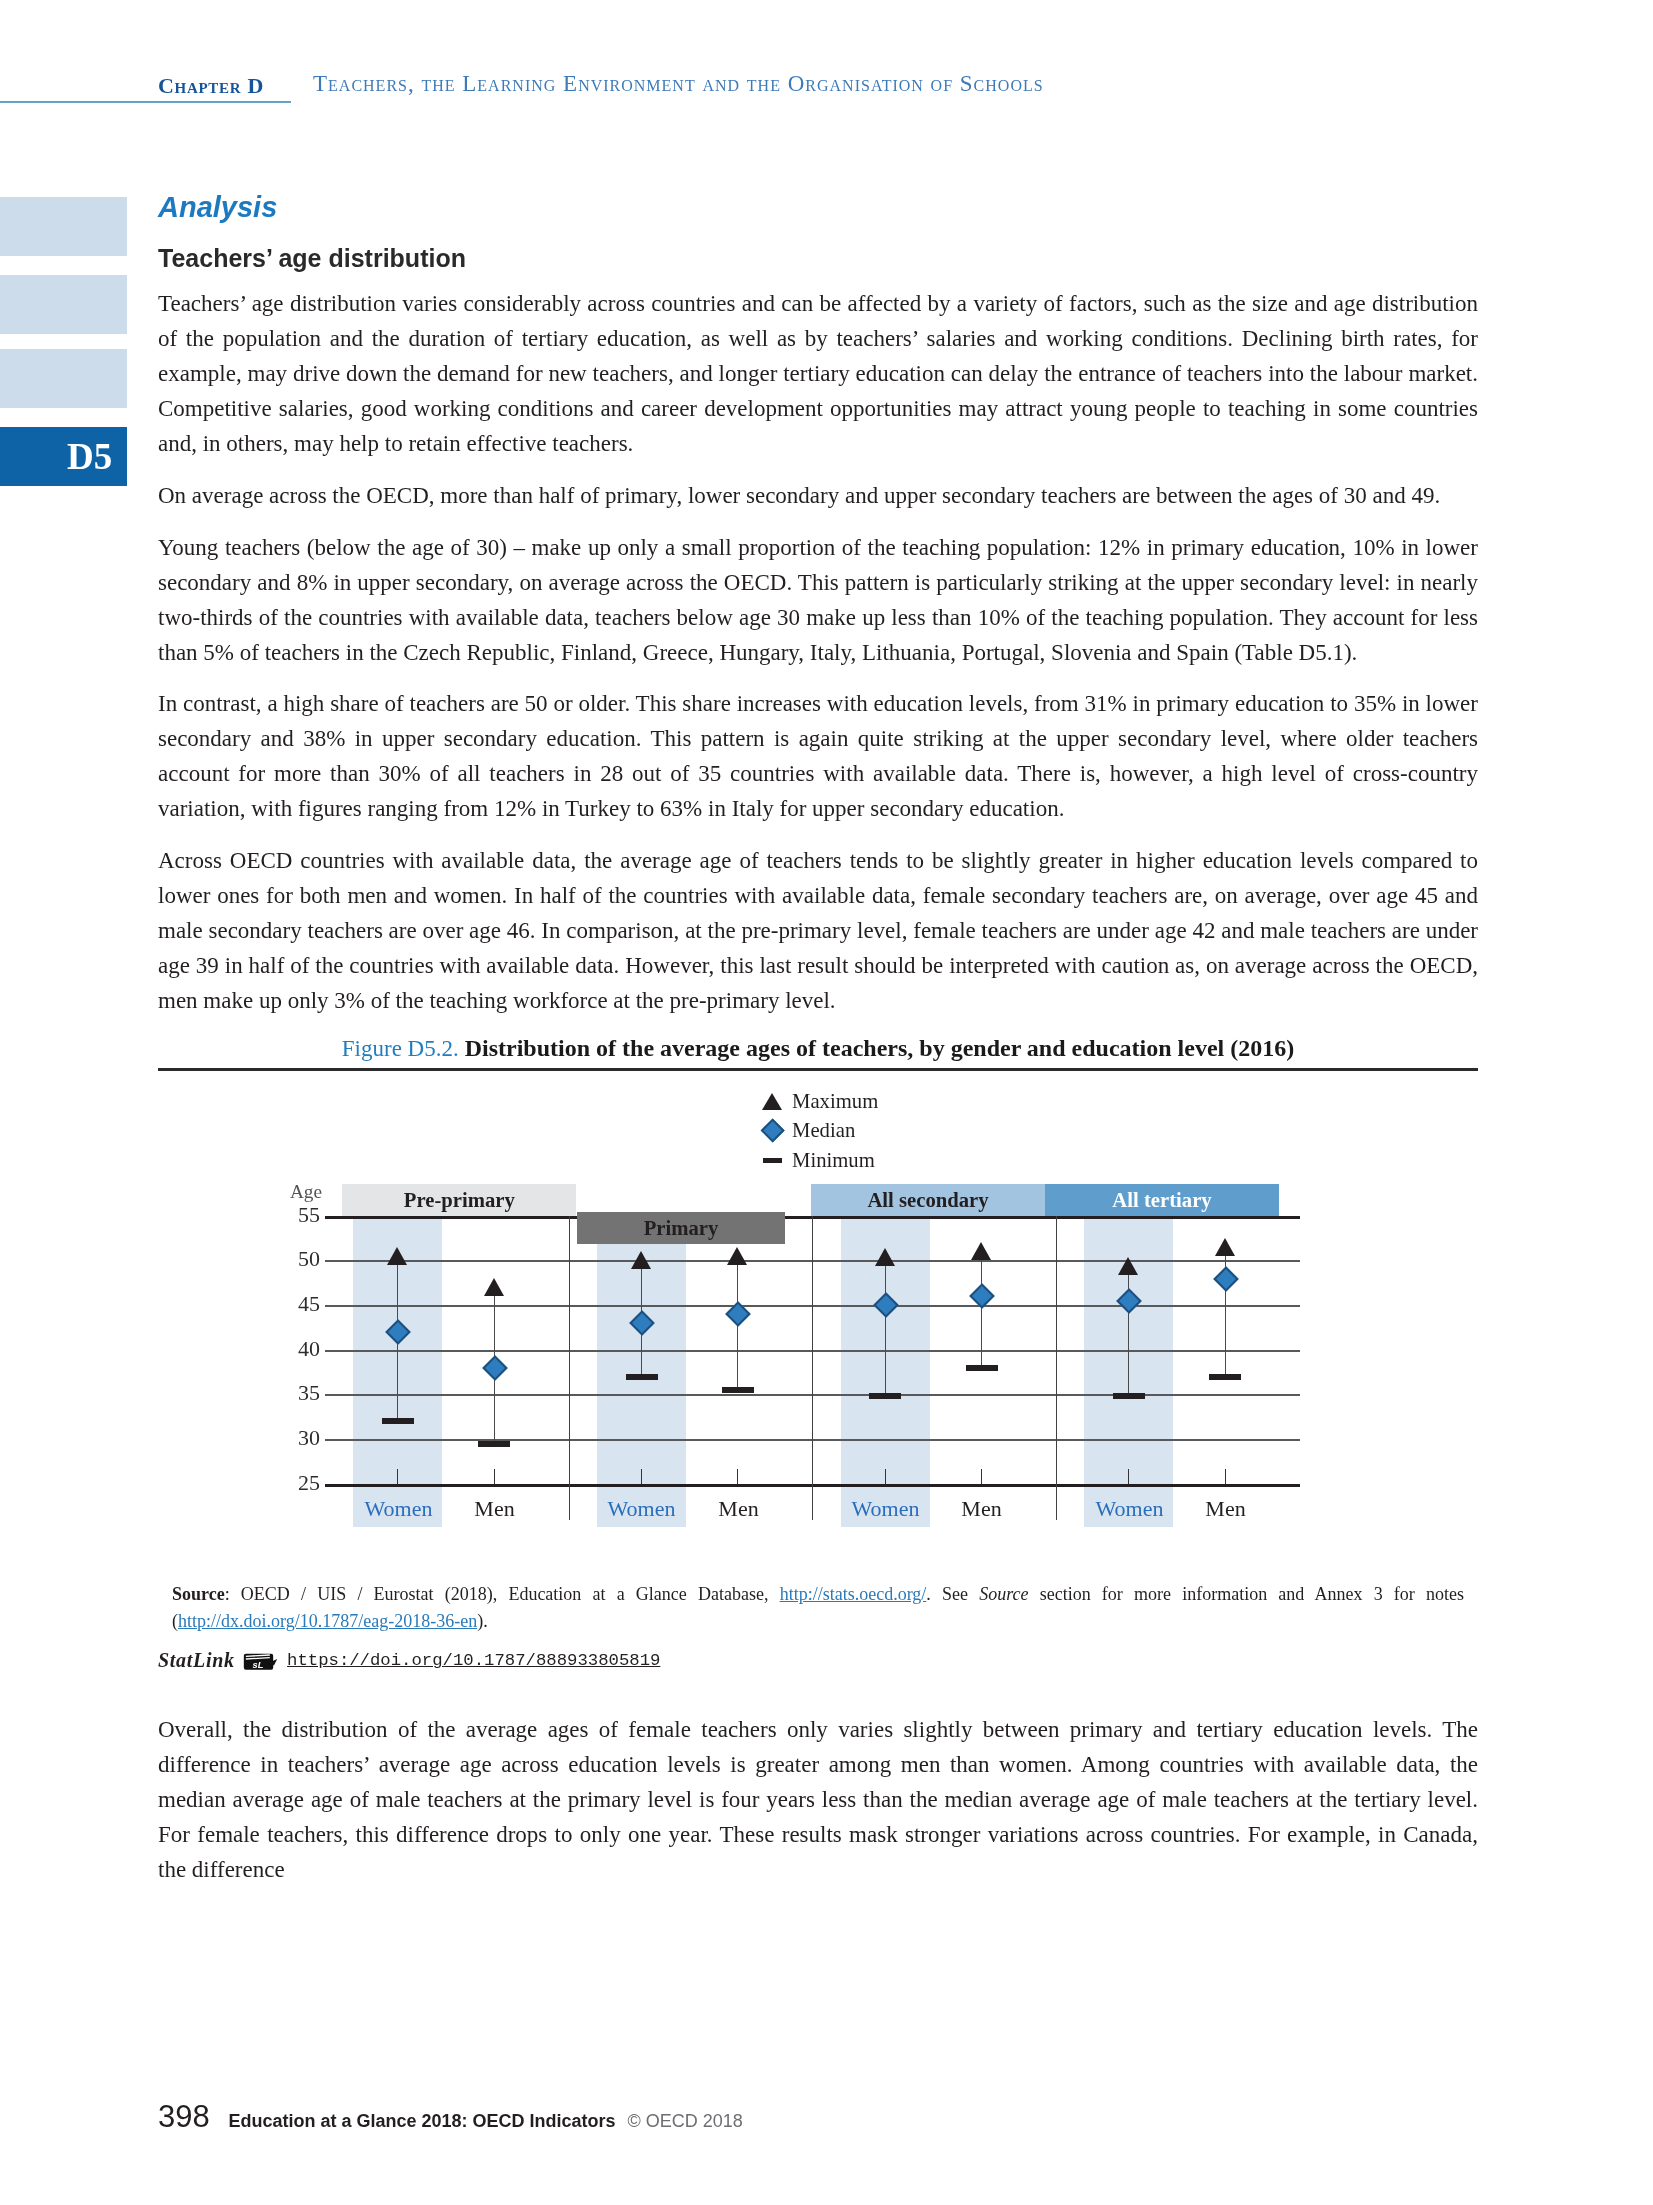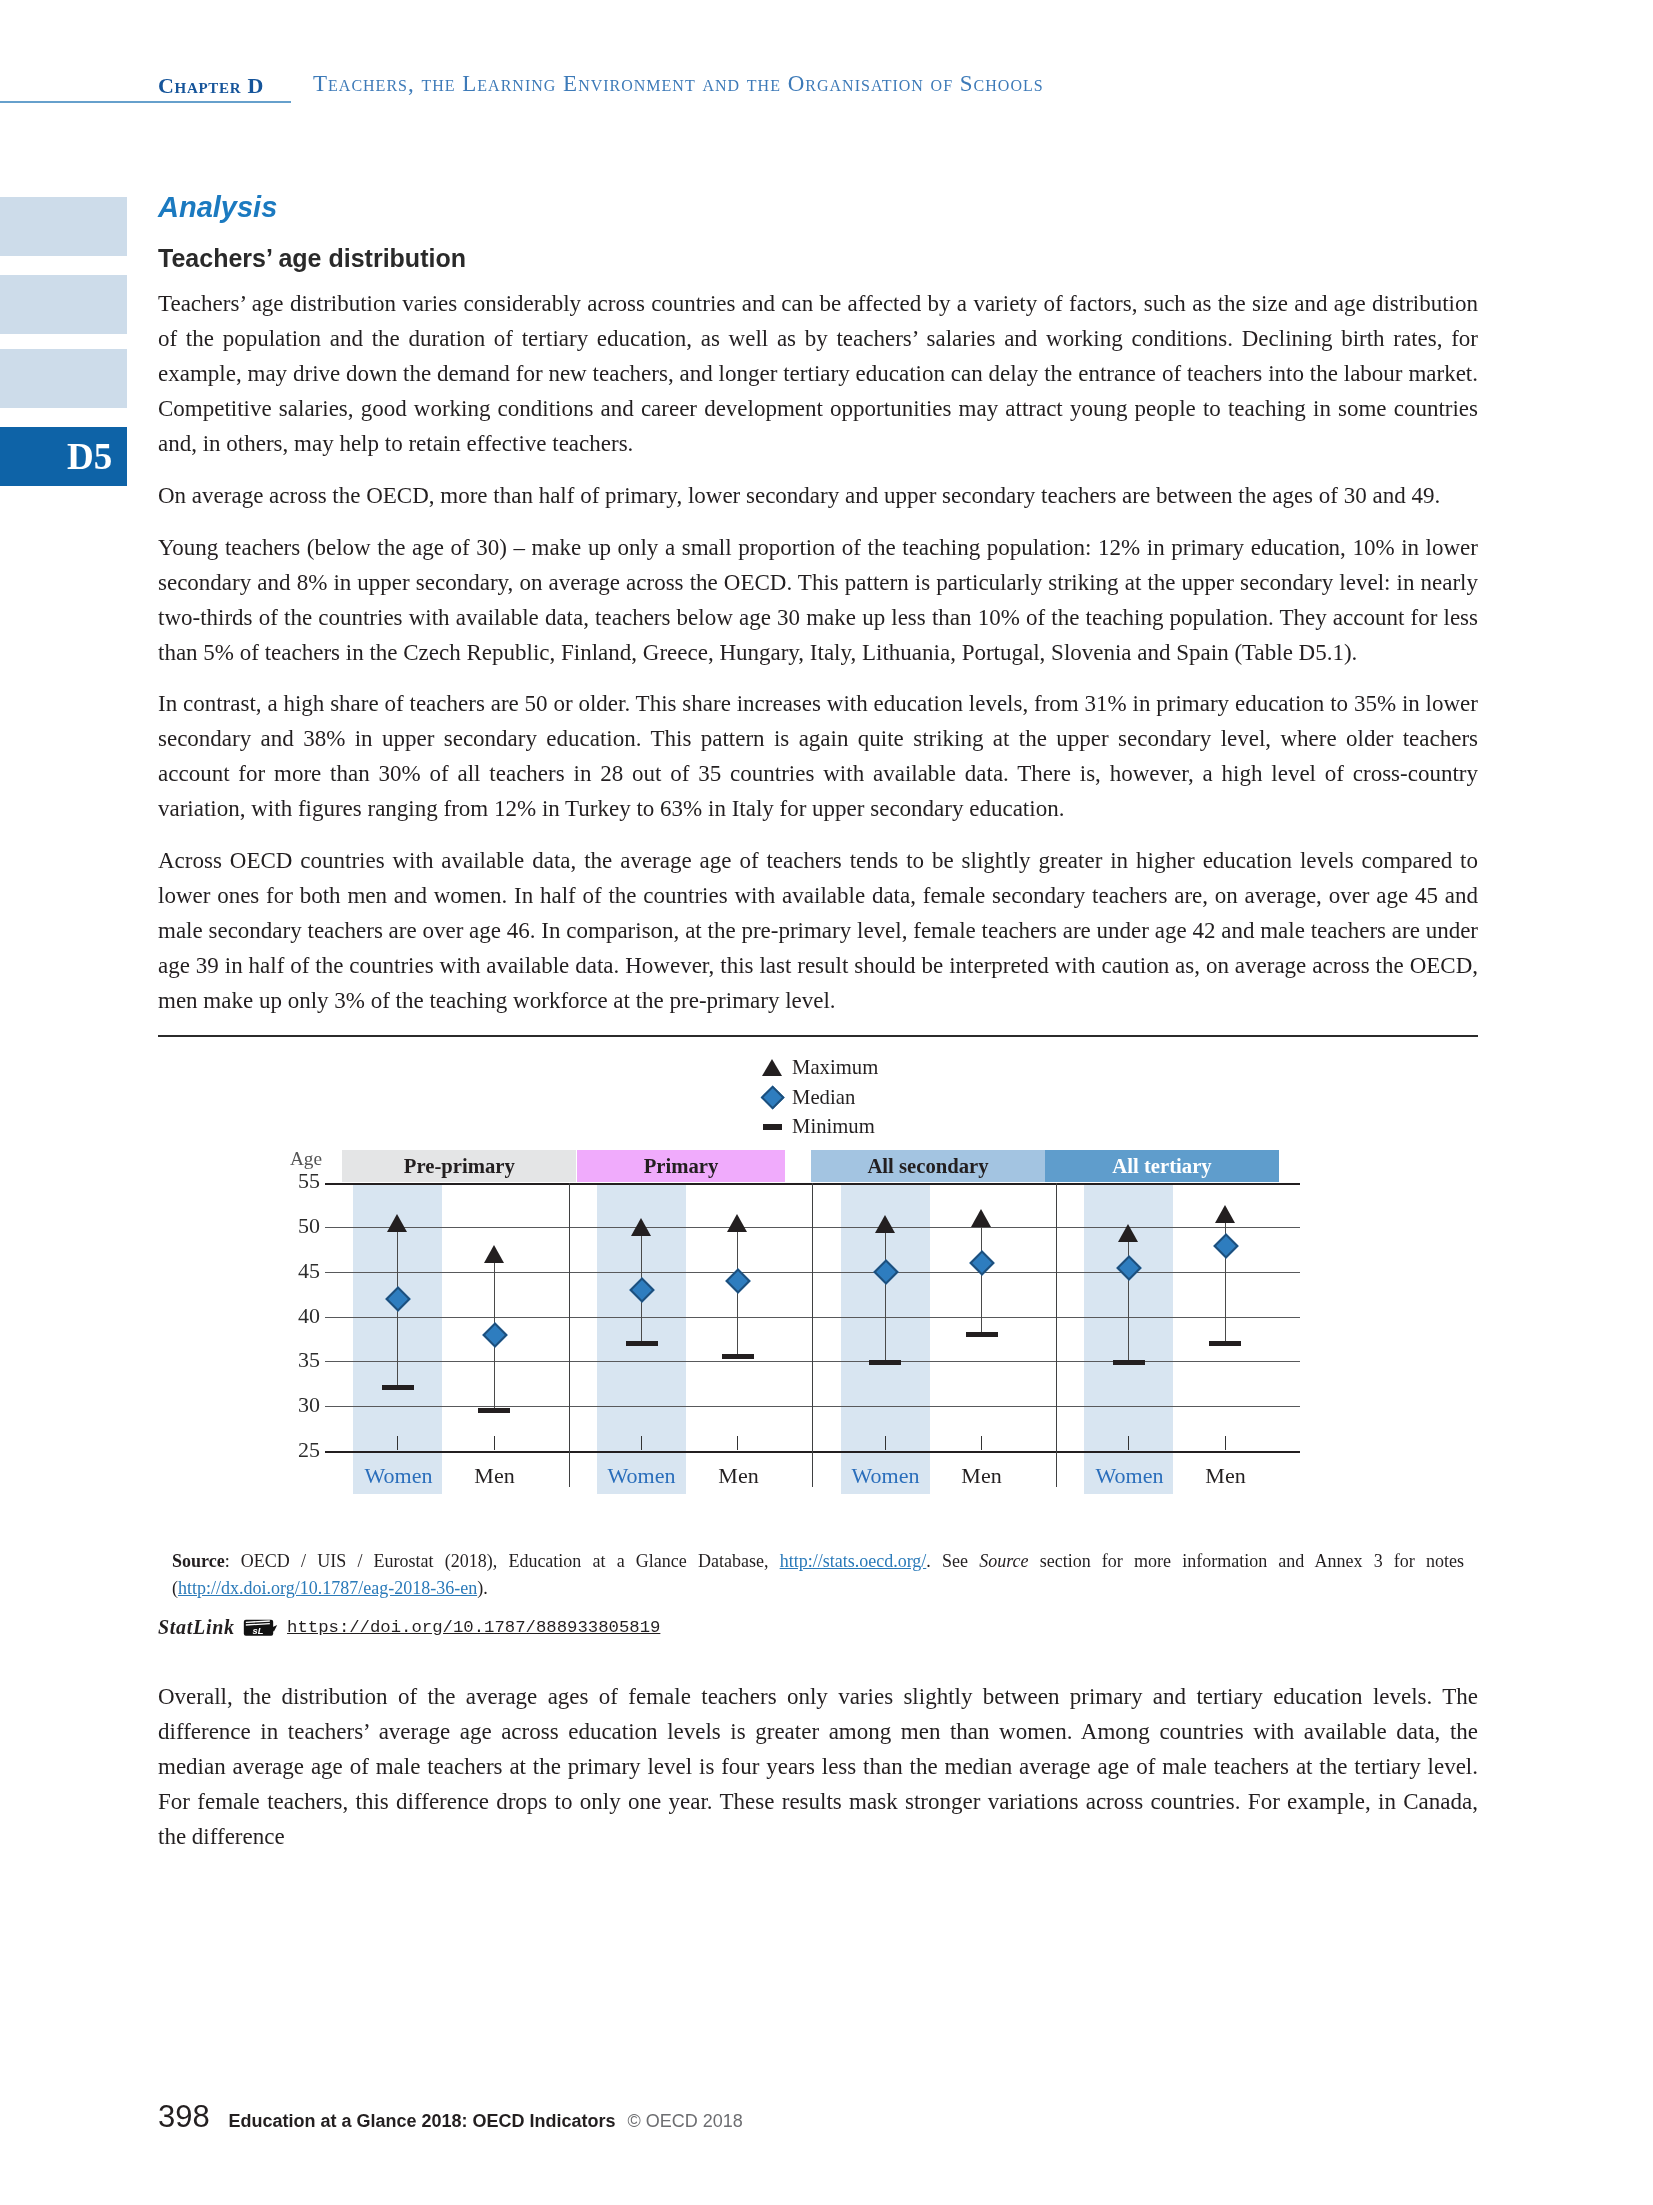--- a/index.html
+++ b/index.html
@@ -96,20 +96,24 @@
 <div class="main">
   <h1 class="h-analysis">Analysis</h1>
   <h2 class="h-sub">Teachers’ age distribution</h2>
 
   <p class="body">Teachers’ age distribution varies considerably across countries and can be affected by a variety of factors, such as the size and age distribution of the population and the duration of tertiary education, as well as by teachers’ salaries and working conditions. Declining birth rates, for example, may drive down the demand for new teachers, and longer tertiary education can delay the entrance of teachers into the labour market. Competitive salaries, good working conditions and career development opportunities may attract young people to teaching in some countries and, in others, may help to retain effective teachers.</p>
   <p class="body">On average across the OECD, more than half of primary, lower secondary and upper secondary teachers are between the ages of 30 and 49.</p>
   <p class="body">Young teachers (below the age of 30) – make up only a small proportion of the teaching population: 12% in primary education, 10% in lower secondary and 8% in upper secondary, on average across the OECD. This pattern is particularly striking at the upper secondary level: in nearly two-thirds of the countries with available data, teachers below age 30 make up less than 10% of the teaching population. They account for less than 5% of teachers in the Czech Republic, Finland, Greece, Hungary, Italy, Lithuania, Portugal, Slovenia and Spain (Table D5.1).</p>
   <p class="body">In contrast, a high share of teachers are 50 or older. This share increases with education levels, from 31% in primary education to 35% in lower secondary and 38% in upper secondary education. This pattern is again quite striking at the upper secondary level, where older teachers account for more than 30% of all teachers in 28 out of 35 countries with available data. There is, however, a high level of cross-country variation, with figures ranging from 12% in Turkey to 63% in Italy for upper secondary education.</p>
   <p class="body">Across OECD countries with available data, the average age of teachers tends to be slightly greater in higher education levels compared to lower ones for both men and women. In half of the countries with available data, female secondary teachers are, on average, over age 45 and male secondary teachers are over age 46. In comparison, at the pre-primary level, female teachers are under age 42 and male teachers are under age 39 in half of the countries with available data. However, this last result should be interpreted with caution as, on average across the OECD, men make up only 3% of the teaching workforce at the pre-primary level.</p>
 
+  <div class="fig-caption">
+    <span class="fig-label">Figure D5.2.</span>
+    <span class="fig-title">Distribution of the average ages of teachers, by gender and education level (2016)</span>
+  </div>
   <div class="fig-rule"></div>
 
   <div class="legend">
     <div class="legend-row">
       <span class="legend-icon">
           <span class="icon-triangle"></span>
         </span>
       <span class="legend-label">Maximum</span>
     </div>
     <div class="legend-row">
@@ -144,21 +148,21 @@
         <div class="gridline" style="top:79px;"></div>
         <div class="gridline" style="top:124px;"></div>
         <div class="gridline" style="top:169px;"></div>
         <div class="gridline" style="top:213px;"></div>
         <div class="gridline" style="top:258px;"></div>
         <div class="gridline thick" style="top:303px;"></div>
         <div class="vsep" style="left:244px;"></div>
         <div class="vsep" style="left:487px;"></div>
         <div class="vsep" style="left:731px;"></div>
         <div class="panel-header" style="left:17.3px;width:234px;background:#e4e5e6;color:#231f20;">Pre-primary</div>
-        <div class="panel-header" style="left:252px;width:208px;background:#f0abfc;color:#231f20;">Primary</div>
+        <div class="panel-header" style="left:252px;width:208px;background:#737373;color:#231f20;margin-top:28px;">Primary</div>
         <div class="panel-header" style="left:486px;width:234px;background:#a3c4e1;color:#231f20;">All secondary</div>
         <div class="panel-header" style="left:720px;width:234px;background:#5f9dcc;color:#ffffff;">All tertiary</div>
         <div class="range-line" style="left:72px;top:75px;height:165px;"></div>
         <div class="marker-triangle" style="left:62px;top:66px;"></div>
         <div class="marker-diamond" style="left:64px;top:142px;"></div>
         <div class="marker-dash" style="left:57px;top:237px;"></div>
         <div class="xtick" style="left:72px;top:288px;"></div>
         <div class="col-label women" style="left:20px;top:315px;">Women</div>
         <div class="range-line" style="left:169px;top:106px;height:156px;"></div>
         <div class="marker-triangle" style="left:159px;top:97px;"></div>

